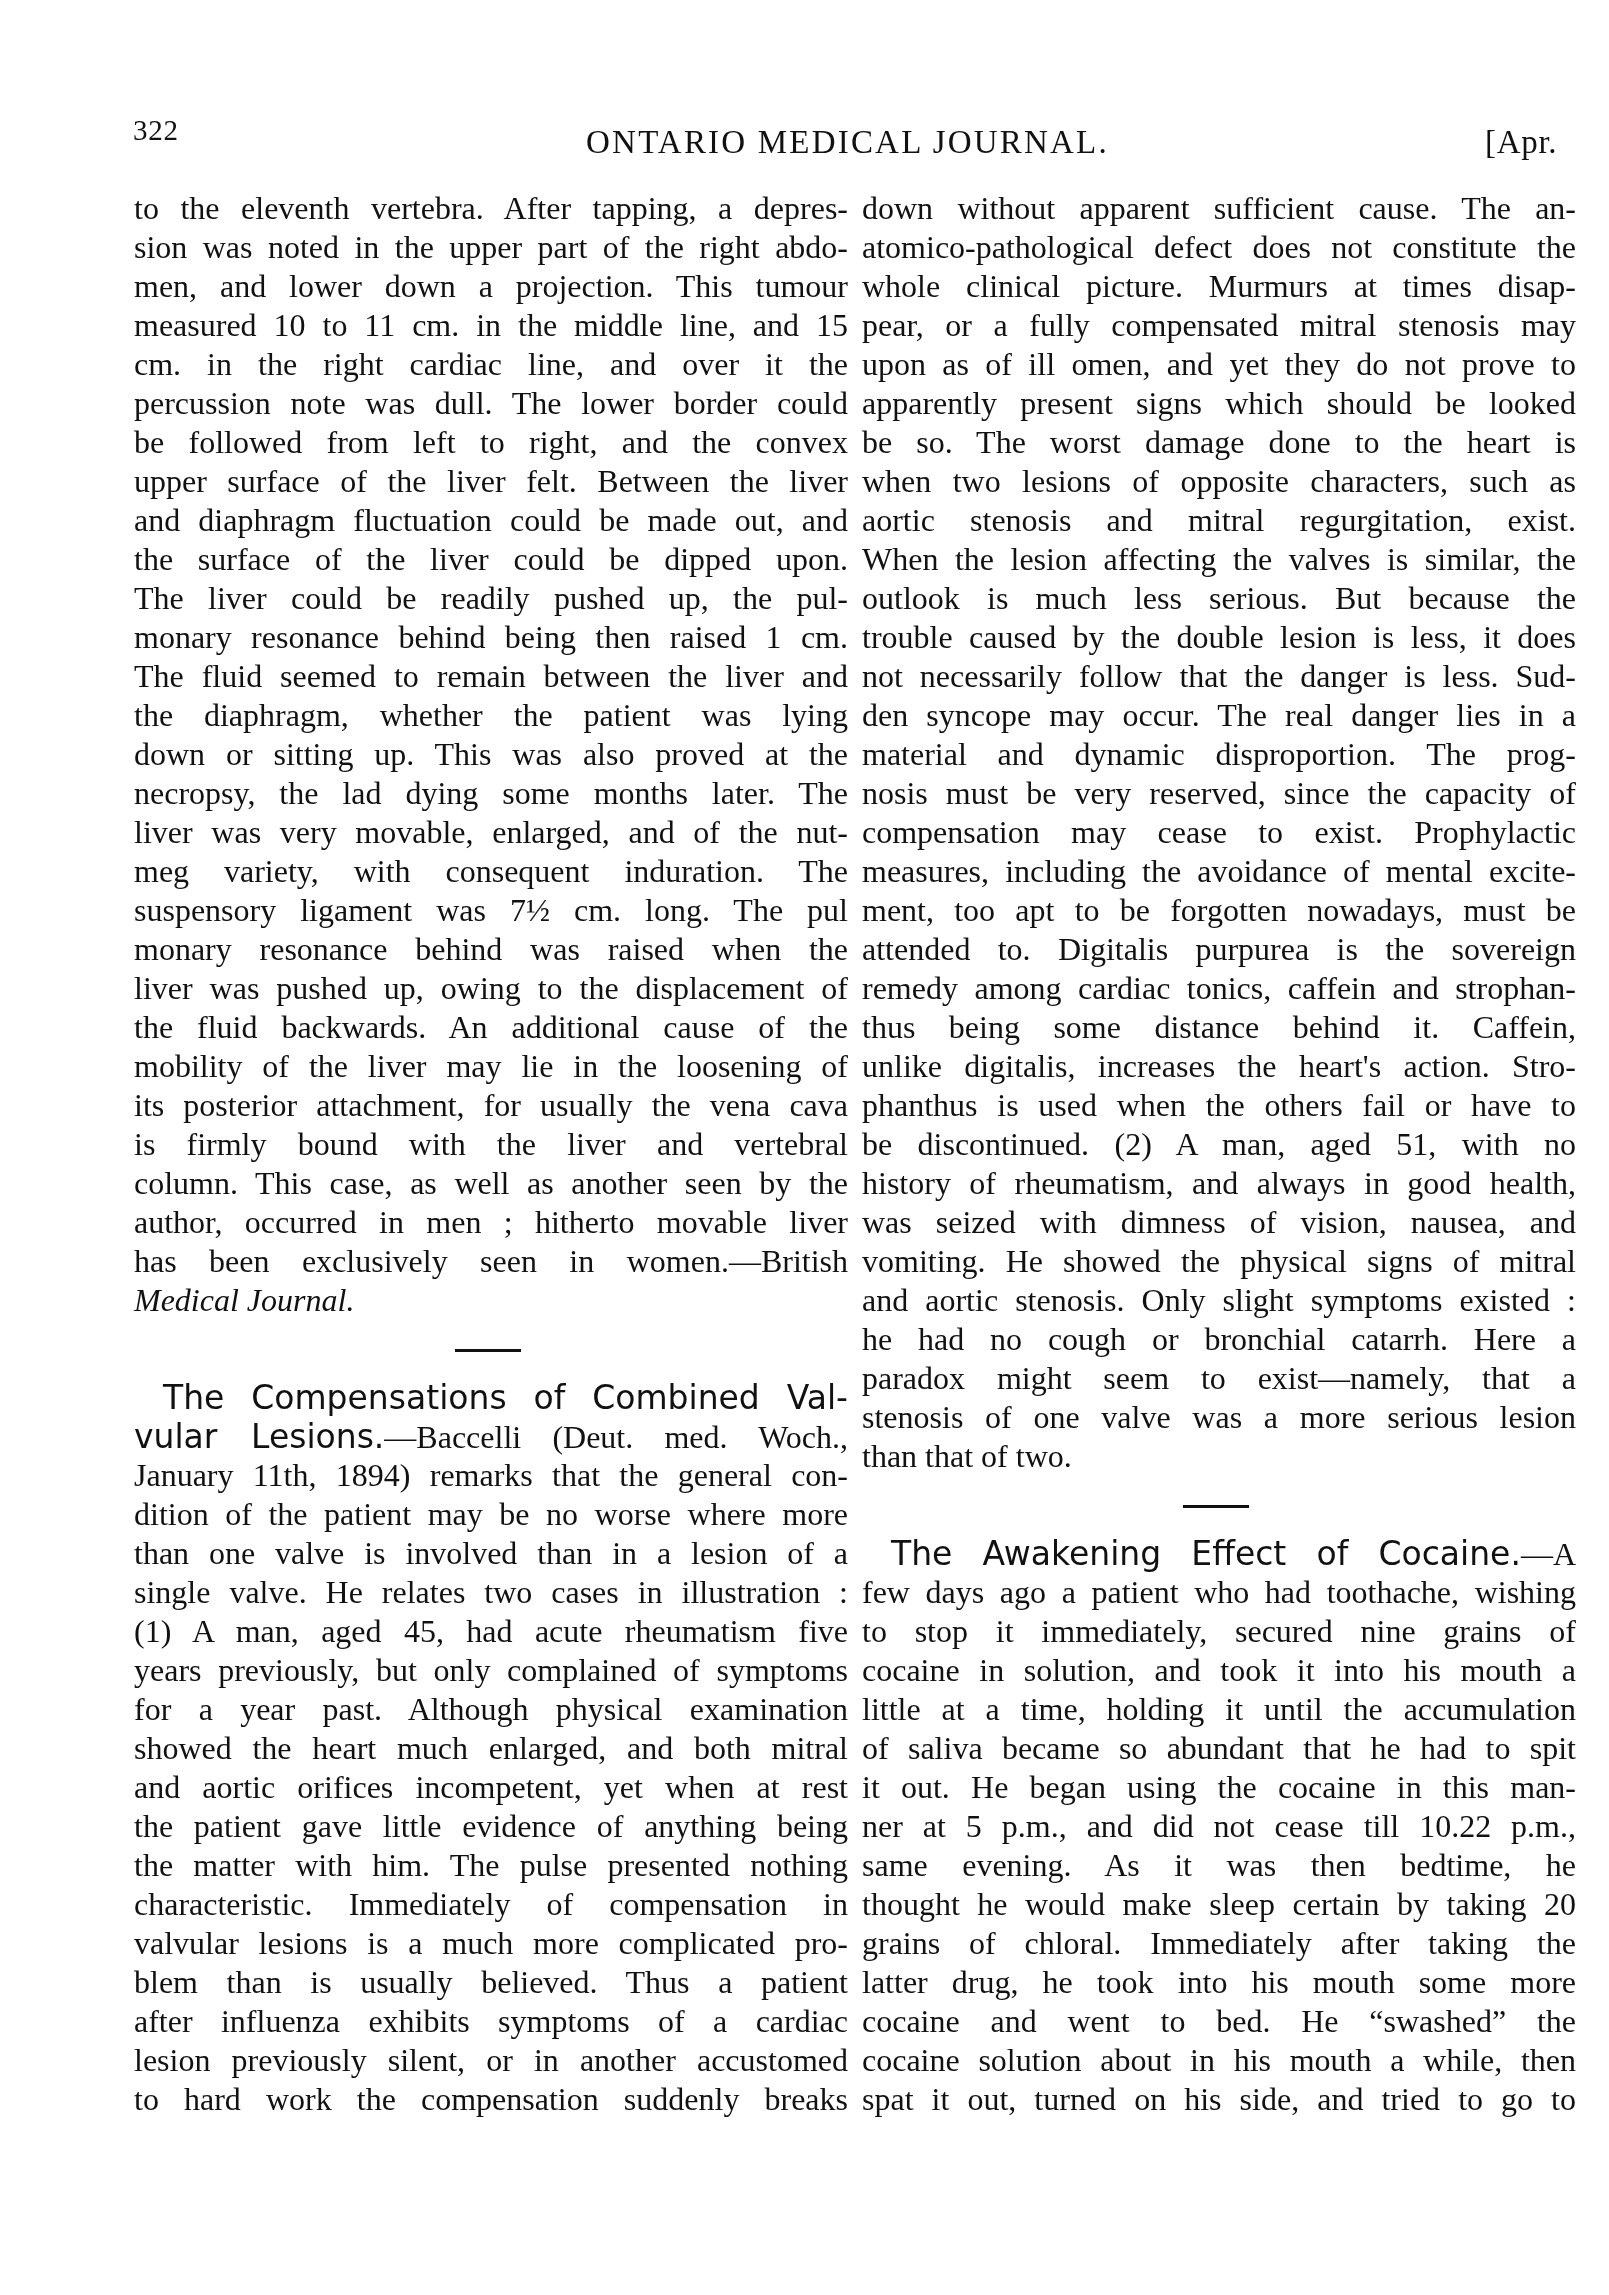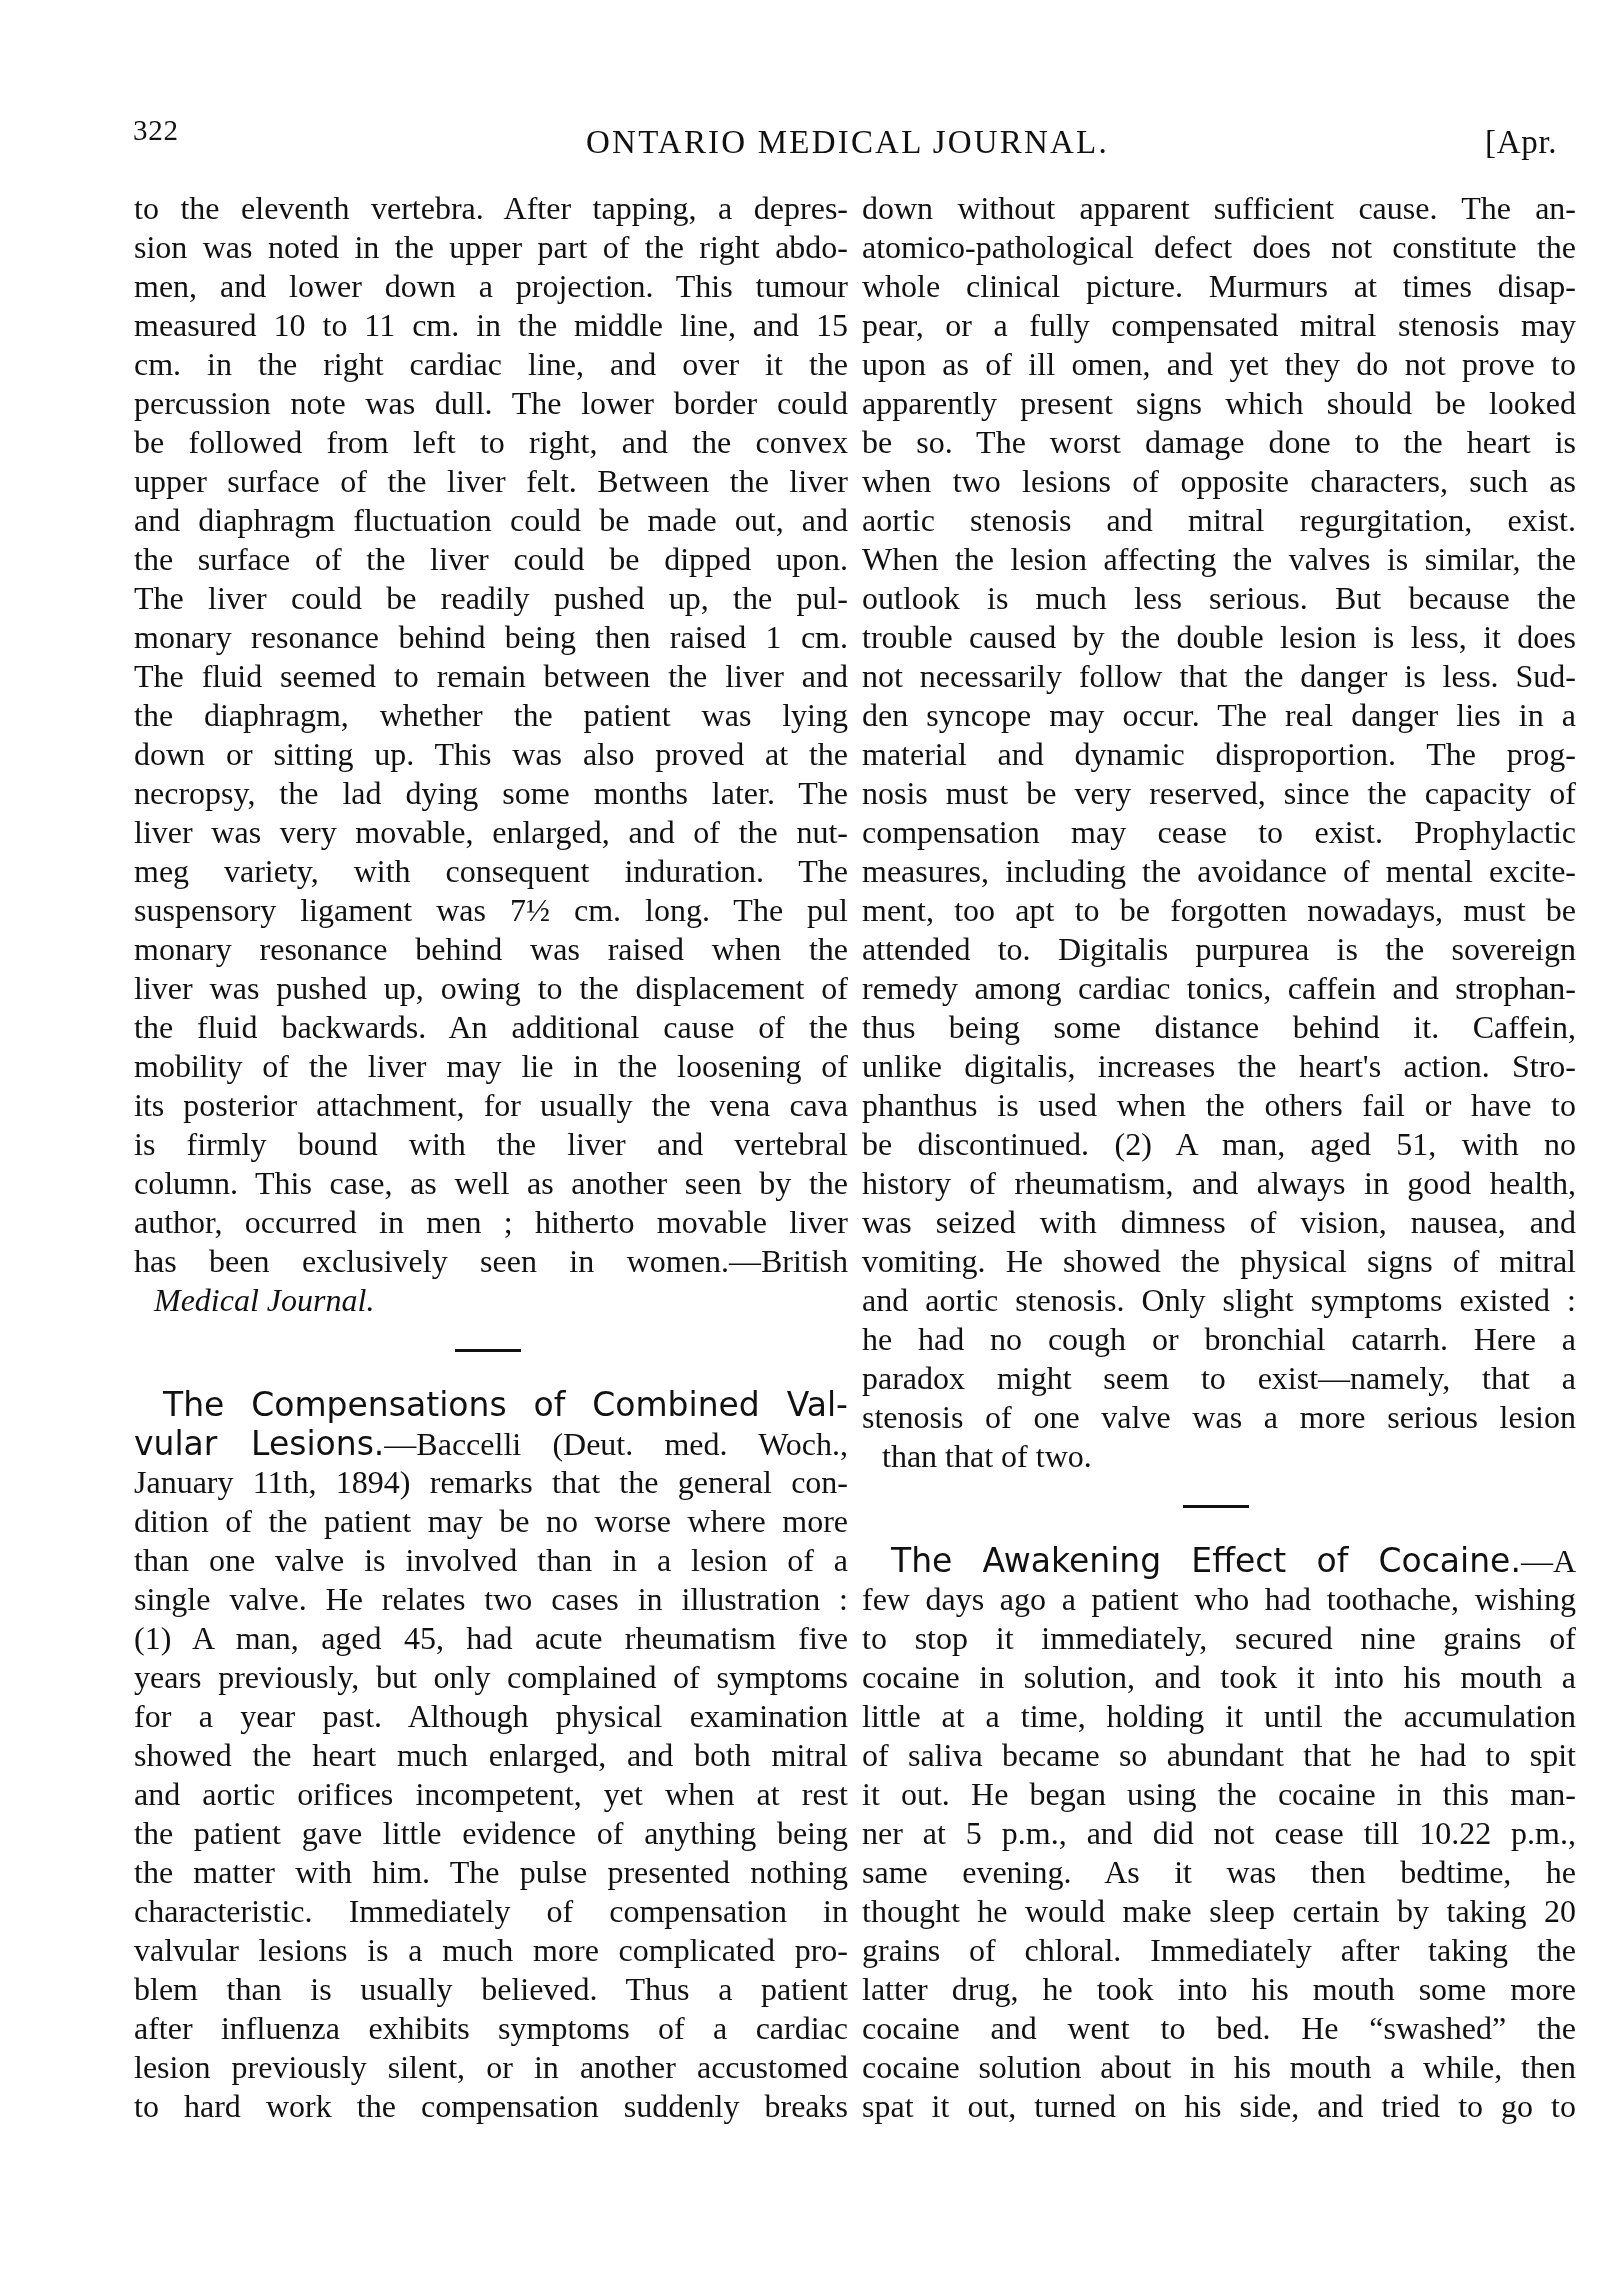--- a/index.html
+++ b/index.html
@@ -7,25 +7,25 @@
   .hdr { position:absolute; top:124px; font-size:33px; letter-spacing:0.7px; }
   #pn { left:133px; top:114px; font-size:29px; }
   #jt { left:577px; width:541px; text-align:center; letter-spacing:2.2px; }
   #mo { left:1485px; }
   .col { position:absolute; top:189px; width:714px; }
   #lc { left:134px; }
   #rc { left:862px; }
   .ln { display:block; height:39px; line-height:39px; font-size:32px; text-align:justify; text-align-last:justify; white-space:nowrap; overflow:visible; }
   .ln.last { text-align-last:left; }
   .ln span.jt { display:inline-block; width:100%; text-align:justify; text-align-last:justify; white-space:normal; }
-  .ln.last span.jt { text-align-last:left;margin-left:20px; }
+  .ln.last span.jt { text-align-last:left; }
   .sep { height:58px; position:relative; }
   .sep:after { content:""; position:absolute; left:321px; top:29px; width:66px; height:2.9px; background:#111; }
   .head { font-family:"DejaVu Sans","Liberation Sans",sans-serif; font-size:33px; }
-  .ind { padding-left:29px;margin-top:7px; }
+  .ind { padding-left:29px; }
   i { font-style:italic; }
 </style>
 </head>
 <body>
 
 <div class="hdr" id="pn">322</div>
 <div class="hdr" id="jt">ONTARIO MEDICAL JOURNAL.</div>
 <div class="hdr" id="mo">[Apr.</div>
 
 <div class="col" id="lc">

